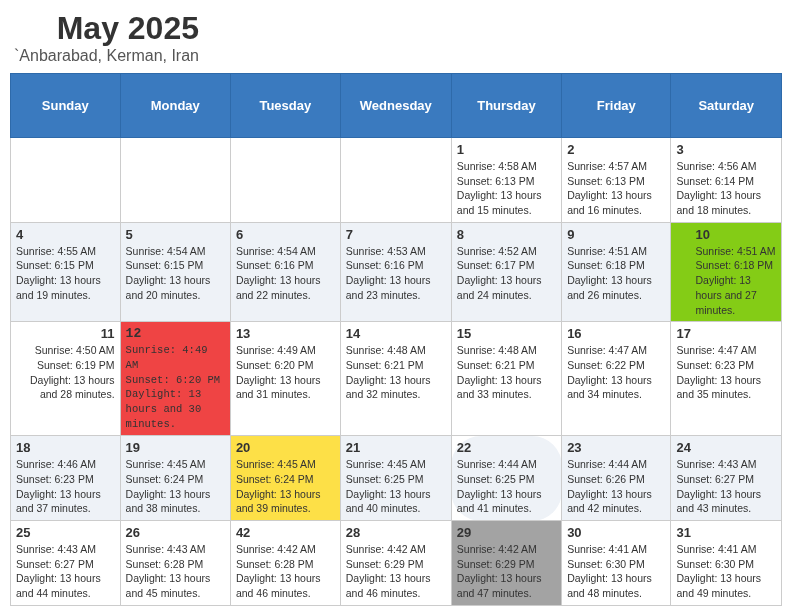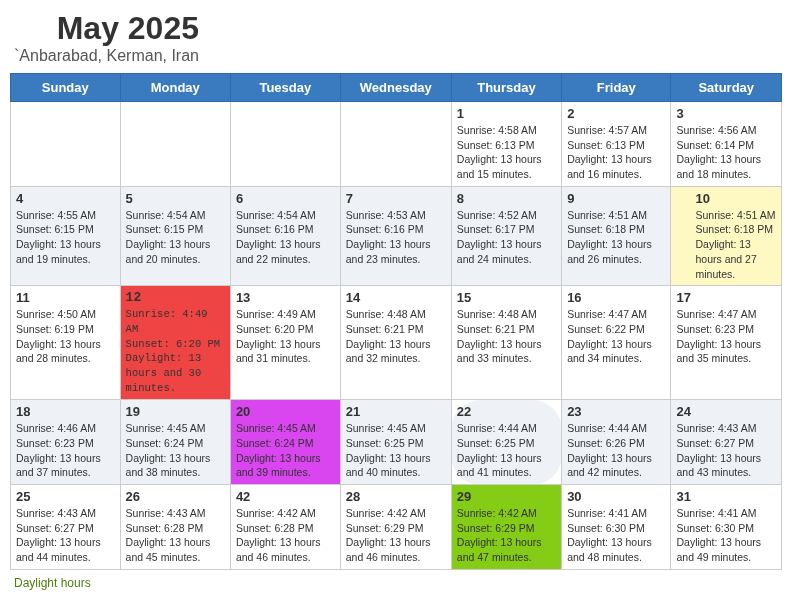--- a/index.html
+++ b/index.html
@@ -48,21 +48,21 @@
     .calendar {
       width: 100%;
       border-collapse: collapse;
       border: 1px solid #ccc;
     }
     .calendar th {
       background: #3a7abf;
       color: #fff;
       font-size: 13px;
       font-weight: bold;
-      padding: 6px 4px;
+      padding: 24px 4px;
       text-align: center;
       border: 1px solid #2e6aaa;
     }
     .calendar td {
       vertical-align: top;
       border: 1px solid #ccc;
       padding: 4px 5px;
       width: 113px;
       min-height: 80px;
       background: #fff;
@@ -178,29 +178,29 @@
           <div class="day-info" style="white-space: pre-line;">Sunrise: 4:52 AM
 Sunset: 6:17 PM
 Daylight: 13 hours and 24 minutes.</div>
         </td>
         <td style="background: rgb(238, 242, 247);">
           <span class="day-num">9</span>
           <div class="day-info" style="white-space: pre-line;">Sunrise: 4:51 AM
 Sunset: 6:18 PM
 Daylight: 13 hours and 26 minutes.</div>
         </td>
-        <td style="background: #fef9c3; padding-left: 24px;">
+        <td style="background: #84cc16; padding-left: 24px;">
           <span class="day-num">10</span>
           <div class="day-info" style="white-space: pre-line;">Sunrise: 4:51 AM
 Sunset: 6:18 PM
 Daylight: 13 hours and 27 minutes.</div>
         </td>
       </tr>
       <tr>
-        <td style="background: rgb(255, 255, 255);">
+        <td style="background: rgb(255, 255, 255); text-align: right;">
           <span class="day-num">11</span>
           <div class="day-info" style="white-space: pre-line;">Sunrise: 4:50 AM
 Sunset: 6:19 PM
 Daylight: 13 hours and 28 minutes.</div>
         </td>
         <td style="background: #ef4444; font-family: Liberation Mono, monospace;">
           <span class="day-num">12</span>
           <div class="day-info" style="white-space: pre-line;">Sunrise: 4:49 AM
 Sunset: 6:20 PM
 Daylight: 13 hours and 30 minutes.</div>
@@ -242,21 +242,21 @@
           <div class="day-info" style="white-space: pre-line;">Sunrise: 4:46 AM
 Sunset: 6:23 PM
 Daylight: 13 hours and 37 minutes.</div>
         </td>
         <td style="background: rgb(238, 242, 247);">
           <span class="day-num">19</span>
           <div class="day-info" style="white-space: pre-line;">Sunrise: 4:45 AM
 Sunset: 6:24 PM
 Daylight: 13 hours and 38 minutes.</div>
         </td>
-        <td style="background: #d946ef;">
+        <td style="background: #fde047;">
           <span class="day-num">20</span>
           <div class="day-info" style="white-space: pre-line;">Sunrise: 4:45 AM
 Sunset: 6:24 PM
 Daylight: 13 hours and 39 minutes.</div>
         </td>
         <td style="background: rgb(238, 242, 247);">
           <span class="day-num">21</span>
           <div class="day-info" style="white-space: pre-line;">Sunrise: 4:45 AM
 Sunset: 6:25 PM
 Daylight: 13 hours and 40 minutes.</div>
@@ -298,21 +298,21 @@
           <div class="day-info" style="white-space: pre-line;">Sunrise: 4:42 AM
 Sunset: 6:28 PM
 Daylight: 13 hours and 46 minutes.</div>
         </td>
         <td style="background: rgb(255, 255, 255);">
           <span class="day-num">28</span>
           <div class="day-info" style="white-space: pre-line;">Sunrise: 4:42 AM
 Sunset: 6:29 PM
 Daylight: 13 hours and 46 minutes.</div>
         </td>
-        <td style="background: #84cc16;">
+        <td style="background: #a3a3a3;">
           <span class="day-num">29</span>
           <div class="day-info" style="white-space: pre-line;">Sunrise: 4:42 AM
 Sunset: 6:29 PM
 Daylight: 13 hours and 47 minutes.</div>
         </td>
         <td style="background: rgb(255, 255, 255);">
           <span class="day-num">30</span>
           <div class="day-info" style="white-space: pre-line;">Sunrise: 4:41 AM
 Sunset: 6:30 PM
 Daylight: 13 hours and 48 minutes.</div>

